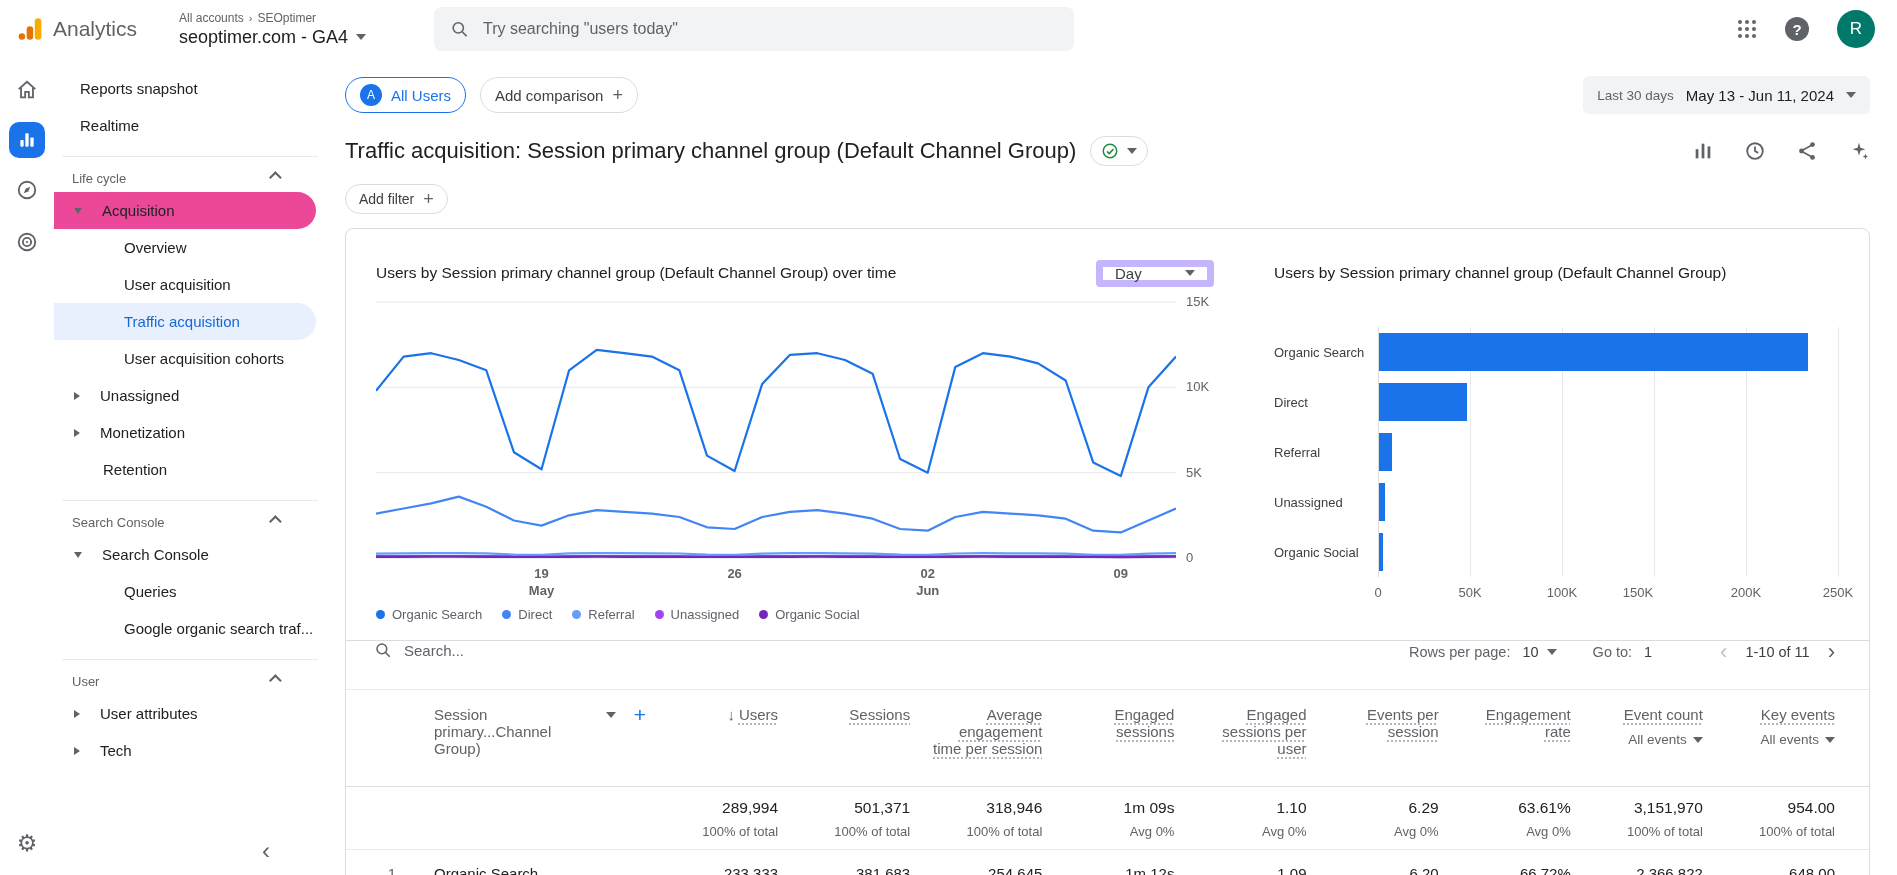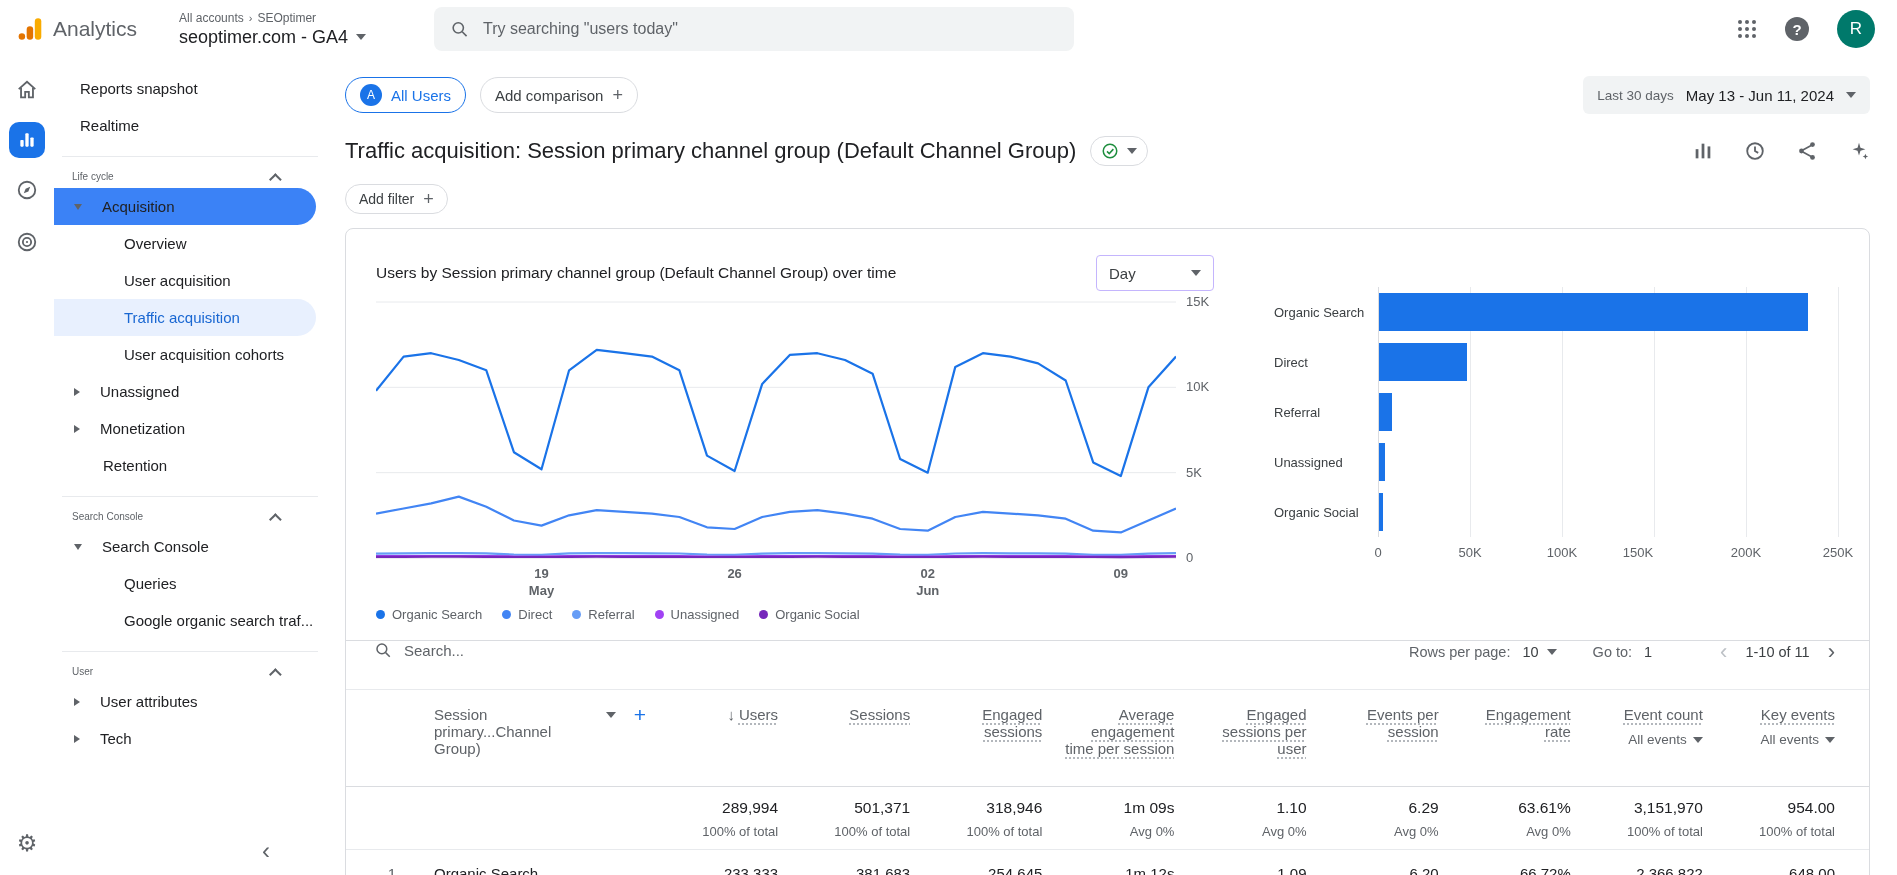--- a/index.html
+++ b/index.html
@@ -35,23 +35,23 @@
     font-size:23px; color:#5f6368; cursor:pointer; }
 
   .sidenav { width:276px; padding-top:12px; position:relative; flex:none; }
   .nav-item { height:37px; display:flex; align-items:center; font-size:15px; color:#202124; cursor:pointer; }
   .nav-link  { padding-left:26px; }
   .nav-parent{ padding-left:20px; }
   .nav-parent .nav-label { margin-left:20px; }
   .nav-child { padding-left:70px; }
   .nav-plain { padding-left:49px; }
   .nav-selected { background:#e8f0fe; color:#1967d2; border-radius:0 19px 19px 0; margin-right:14px; }
-  .nav-highlight { background:#3b82f6; border-radius:0 19px 19px 0; margin-right:14px; }
-  .nav-section { display:flex; align-items:flex-end; margin:12px 12px 2px 8px; border-top:1px solid #e8eaed;
-    padding:14px 36px 4px 10px; font-size:10px; color:#5f6368; cursor:pointer; }
+  .nav-highlight { background:#ec4899; border-radius:0 19px 19px 0; margin-right:14px; }
+  .nav-section { display:flex; align-items:flex-start; margin:12px 12px 2px 8px; border-top:1px solid #e8eaed;
+    padding:14px 36px 4px 10px; font-size:13px; color:#5f6368; cursor:pointer; }
   .chev-up { margin-left:auto; width:9px; height:9px; border-left:2px solid #5f6368; border-top:2px solid #5f6368;
     transform:rotate(45deg) translateY(3px); }
   .tri-right { width:0; height:0; border-top:4.5px solid transparent; border-bottom:4.5px solid transparent; border-left:6px solid #5f6368; }
   .tri-down  { width:0; height:0; border-left:4.5px solid transparent; border-right:4.5px solid transparent; border-top:6px solid #5f6368; }
   .collapse-btn { position:absolute; bottom:10px; left:208px; font-size:24px; color:#5f6368; cursor:pointer; }
 
   
   .main { flex:1; padding:12px 27px 0 15px; position:relative; }
   .controls-row { display:flex; align-items:center; margin-top:6px; }
   .chip { height:36px; display:flex; align-items:center; border-radius:18px; padding:0 14px; font-size:15px; cursor:pointer; }
@@ -76,21 +76,21 @@
   .filter-row { margin-top:18px; }
   .chip-filter { display:inline-flex; height:30px; align-items:center; border:1px solid #dadce0; border-radius:16px;
     padding:0 13px; gap:9px; font-size:14px; color:#3c4043; cursor:pointer; }
 
   .card { margin-top:14px; border:1px solid #dadce0; border-radius:8px; background:#fff; }
   .charts-area { display:flex; justify-content:space-between; padding:24px 30px 18px 30px; }
   .chart-col-line { width:838px; }
   .chart-col-bar  { width:565px; }
   .chart-head { display:flex; align-items:center; justify-content:space-between; height:40px; }
   .chart-title { font-size:15.5px; color:#202124; }
-  .day-select { width:118px; height:36px; border:1px solid #c4b5fd; border-radius:4px; display:flex; align-items:center;
+  .day-select { width:118px; height:27px; border:7px solid #c4b5fd; border-radius:4px; display:flex; align-items:center;
     justify-content:space-between; padding:0 12px; font-size:15px; color:#3c4043; cursor:pointer; }
   .line-wrap { display:flex; margin-top:6px; }
   .y-gutter { position:relative; width:38px; }
   .y-lab { position:absolute; left:10px; font-size:13px; color:#5f6368; }
   .x-ticks { position:relative; width:800px; height:38px; margin-top:4px;font-weight:bold; }
   .x-tick { position:absolute; transform:translateX(-50%); text-align:center; font-size:13px; color:#5f6368; line-height:17px; }
   .legend { display:flex; align-items:center; gap:20px; margin-top:4px; }
   .legend-item { display:flex; align-items:center; gap:7px; font-size:13px; color:#5f6368; }
   .legend-dot { width:9px; height:9px; border-radius:50%; }
 
@@ -406,20 +406,23 @@
                 <span>Unassigned</span>
               </div>
               <div class="legend-item">
                 <span class="legend-dot" style="background: rgb(118, 39, 187);"></span>
                 <span>Organic Social</span>
               </div>
             </div>
         </div>
 
         <div class="chart-col-bar">
+          <div class="chart-head" style="justify-content:flex-start;">
+            <div class="chart-title">Users by Session primary channel group (Default Channel Group)</div>
+          </div>
           <div class="bar-body">
             <div class="bar-labels">
                 <div class="bar-label">Organic Search</div>
                 <div class="bar-label">Direct</div>
                 <div class="bar-label">Referral</div>
                 <div class="bar-label">Unassigned</div>
                 <div class="bar-label">Organic Social</div>
               </div>
             <div class="bar-plot">
               <div class="bar-xticks">
@@ -473,22 +476,22 @@
 
       <div class="t-row t-head">
         <div class="t-cell"></div>
         <div class="t-cell t-dim-h">
           <span>Session primary...Channel Group)</span>
           <span class="caret-down"></span>
           <span class="dim-plus">+</span>
         </div>
       <div class="t-cell t-h"><span class="sort-arrow">↓</span><span class="hlabel">Users</span></div>
           <div class="t-cell t-h"><span class="hlabel">Sessions</span></div>
+          <div class="t-cell t-h"><span class="hlabel">Average engagement time per session</span></div>
           <div class="t-cell t-h"><span class="hlabel">Engaged sessions</span></div>
-          <div class="t-cell t-h"><span class="hlabel">Average engagement time per session</span></div>
           <div class="t-cell t-h"><span class="hlabel">Engaged sessions per user</span></div>
           <div class="t-cell t-h"><span class="hlabel">Events per session</span></div>
           <div class="t-cell t-h"><span class="hlabel">Engagement rate</span></div>
           <div class="t-cell t-h"><span class="hlabel">Event count</span><div class="h-sub">
               <span>All events</span>
               <span class="caret-down"></span>
             </div></div>
           <div class="t-cell t-h"><span class="hlabel">Key events</span><div class="h-sub">
               <span>All events</span>
               <span class="caret-down"></span>

